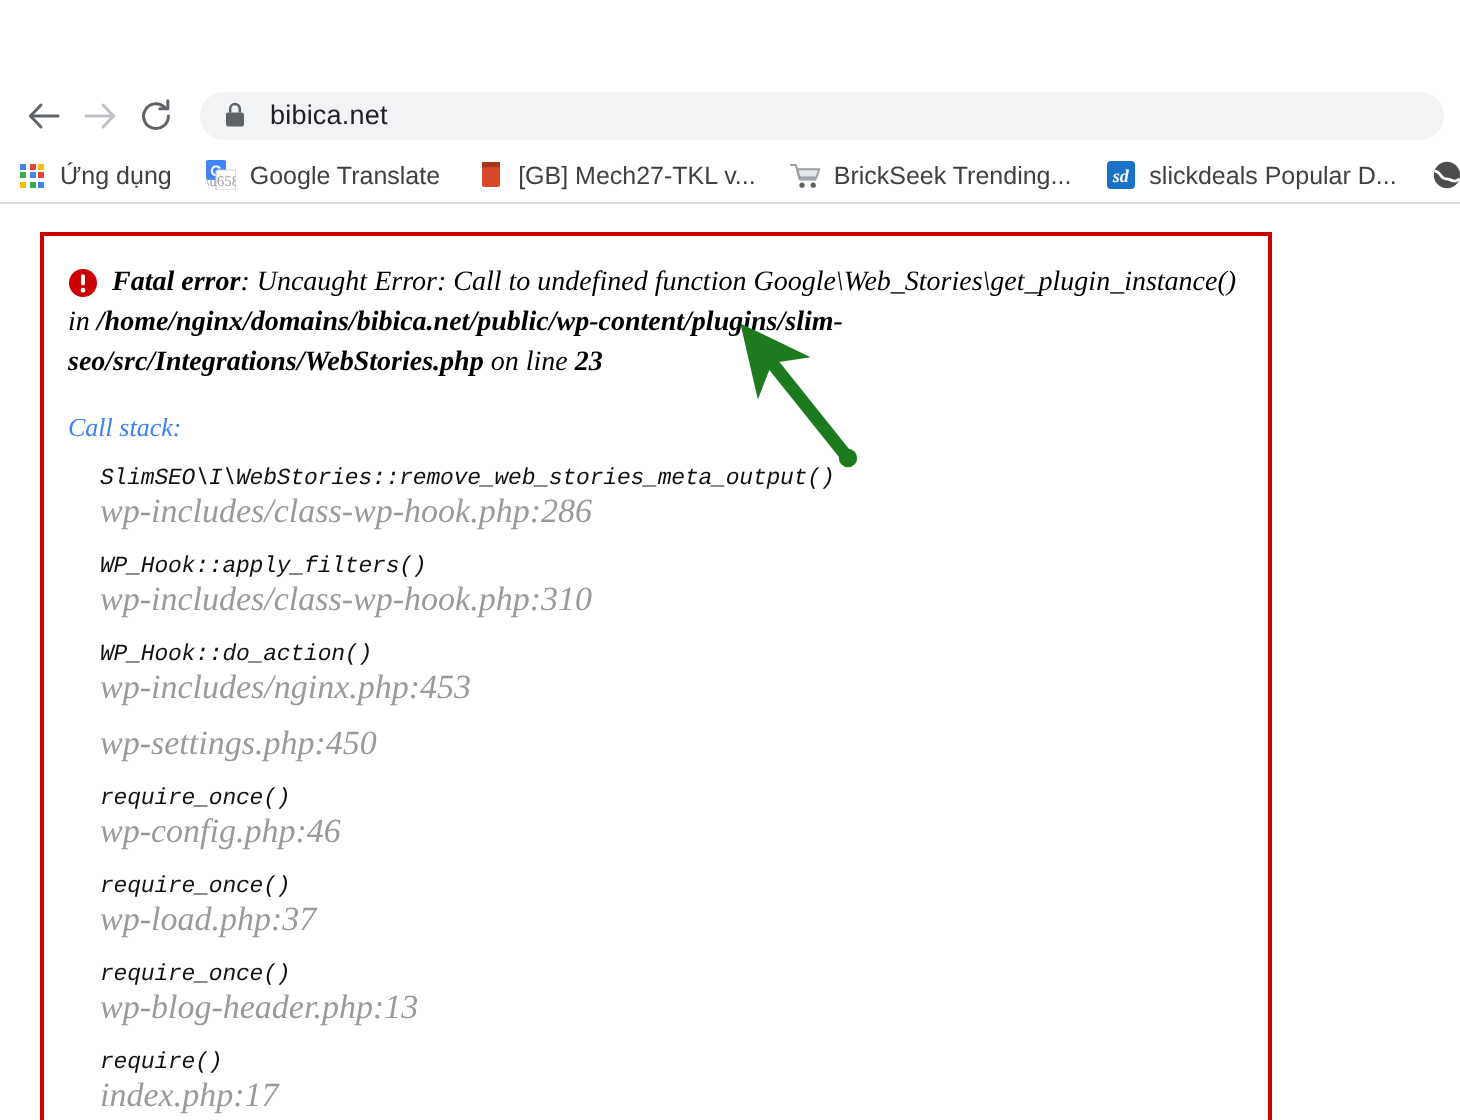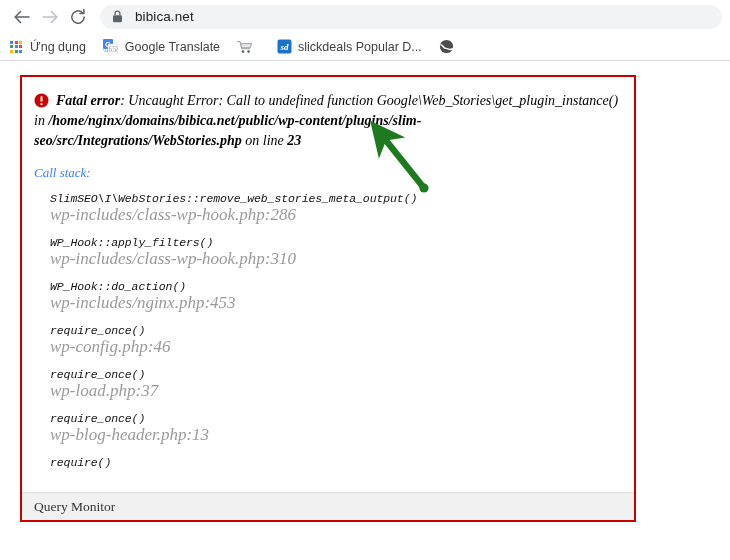--- a/index.html
+++ b/index.html
@@ -11,20 +11,21 @@
     height: 560px;
     background: #ffffff;
     font-family: "Liberation Sans", sans-serif;
     overflow: hidden;
   }
 
   
   .browser-chrome {
     background: #ffffff;
     width: 730px;
+    margin-top: 41px;
   }
   .toolbar {
     height: 33px;
     display: flex;
     align-items: center;
     padding: 0 8px;
     box-sizing: border-box;
   }
   .nav-btn {
     width: 28px;
@@ -259,30 +260,40 @@
           <svg width="15" height="15" viewBox="0 0 15 15">
             <rect x="0" y="0" width="10" height="10" rx="1" fill="#4285f4"></rect>
             <text x="5" y="8" font-size="7.5" fill="#ffffff" text-anchor="middle" font-family="Liberation Sans, sans-serif" font-weight="bold">G</text>
             <rect x="5" y="5" width="10" height="10" rx="1" fill="#ffffff" stroke="#d0d0d0" stroke-width="0.6"></rect>
             <text x="10" y="13.2" font-size="7.5" fill="#9aa0a6" text-anchor="middle" font-family="Liberation Serif, serif">\u6587</text>
           </svg>
         </span>
         <span class="bookmark-label">Google Translate</span>
       </div>
 
+      <div class="bookmark">
+        <span class="bookmark-icon">
+          <svg width="13" height="15" viewBox="0 0 13 15">
+            <path d="M2 1 h9 v11.5 a1 1 0 0 1 -1 1 h-7 a1 1 0 0 1 -1 -1 z" fill="#d64827"></path>
+            <path d="M2 1 h9 v2.6 h-9 z" fill="#a8341b"></path>
+          </svg>
+        </span>
+        <span class="bookmark-label">[GB] Mech27-TKL v...</span>
+      </div>
 
       <div class="bookmark">
         <span class="bookmark-icon">
           <svg width="16" height="14" viewBox="0 0 16 14">
             <path d="M0.5 1.5 h2.4 l2 7.2 h7.8" fill="none" stroke="#9aa0a6" stroke-width="1.1" stroke-linecap="round" stroke-linejoin="round"></path>
             <path d="M3.6 3.6 h11 l-1.4 4.2 h-8.4 z" fill="#e4e6e8" stroke="#9aa0a6" stroke-width="1"></path>
             <circle cx="6" cy="11.6" r="1.3" fill="#5f6368"></circle>
             <circle cx="11.6" cy="11.6" r="1.3" fill="#5f6368"></circle>
           </svg>
         </span>
+        <span class="bookmark-label">BrickSeek Trending...</span>
       </div>
 
       <div class="bookmark">
         <span class="bookmark-icon">
           <svg width="15" height="15" viewBox="0 0 15 15">
             <rect x="0.5" y="0.5" width="14" height="14" rx="2" fill="#1a73c8"></rect>
             <text x="7.4" y="11" font-size="9" fill="#ffffff" text-anchor="middle" font-style="italic" font-family="Liberation Serif, serif" font-weight="bold">sd</text>
           </svg>
         </span>
         <span class="bookmark-label">slickdeals Popular D...</span>
@@ -332,39 +343,41 @@
             <div class="frame-fn">WP_Hook::apply_filters()</div>
             <div class="frame-file">wp-includes/class-wp-hook.php:310</div>
           </div>
 
           <div class="frame">
             <div class="frame-fn">WP_Hook::do_action()</div>
             <div class="frame-file">wp-includes/nginx.php:453</div>
           </div>
 
           <div class="frame">
+            <div class="frame-file">wp-settings.php:450</div>
           </div>
 
           <div class="frame">
             <div class="frame-fn">require_once()</div>
             <div class="frame-file">wp-config.php:46</div>
           </div>
 
           <div class="frame">
             <div class="frame-fn">require_once()</div>
             <div class="frame-file">wp-load.php:37</div>
           </div>
 
           <div class="frame">
             <div class="frame-fn">require_once()</div>
             <div class="frame-file">wp-blog-header.php:13</div>
           </div>
 
           <div class="frame">
             <div class="frame-fn">require()</div>
+            <div class="frame-file">index.php:17</div>
           </div>
 
         </div>
       </div>
 
       <div class="qm-bar">
         <span class="qm-label">Query Monitor</span>
       </div>
     </div>
   </div>

